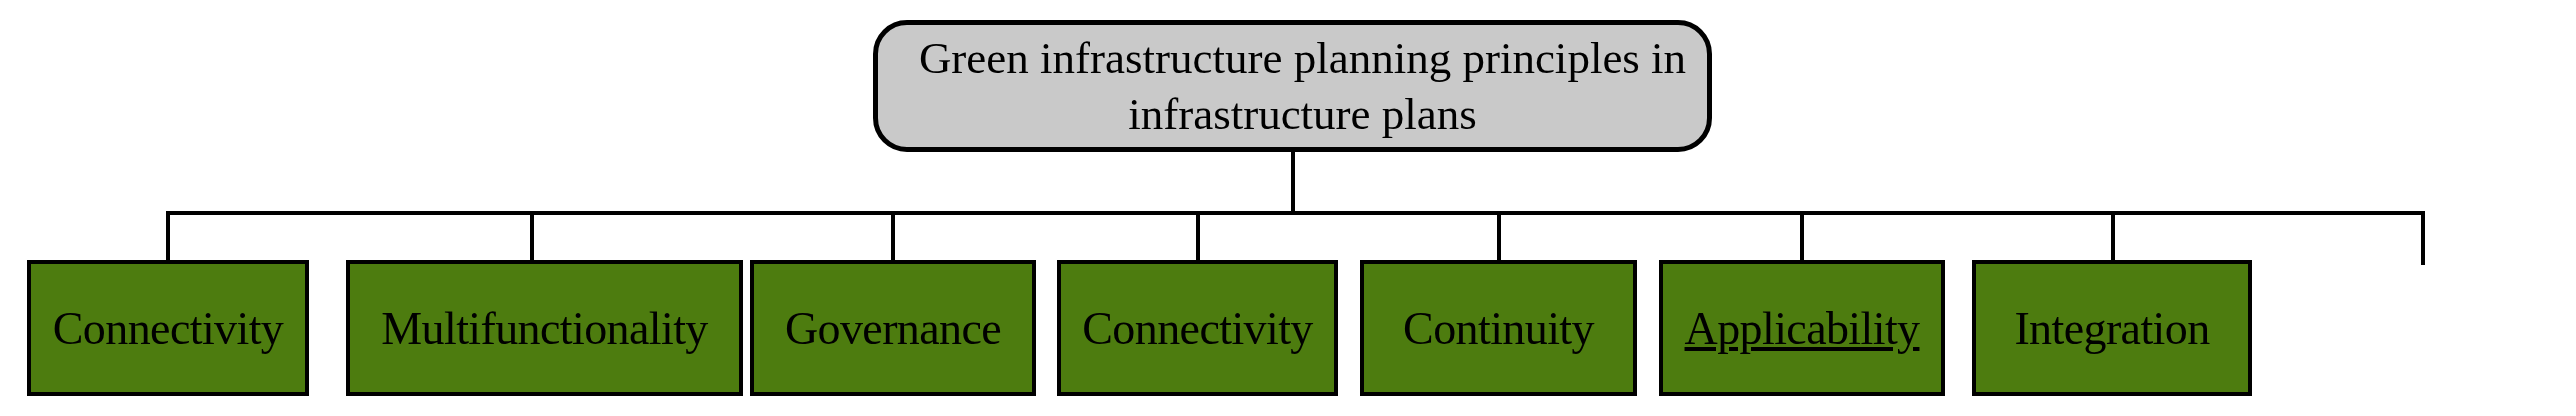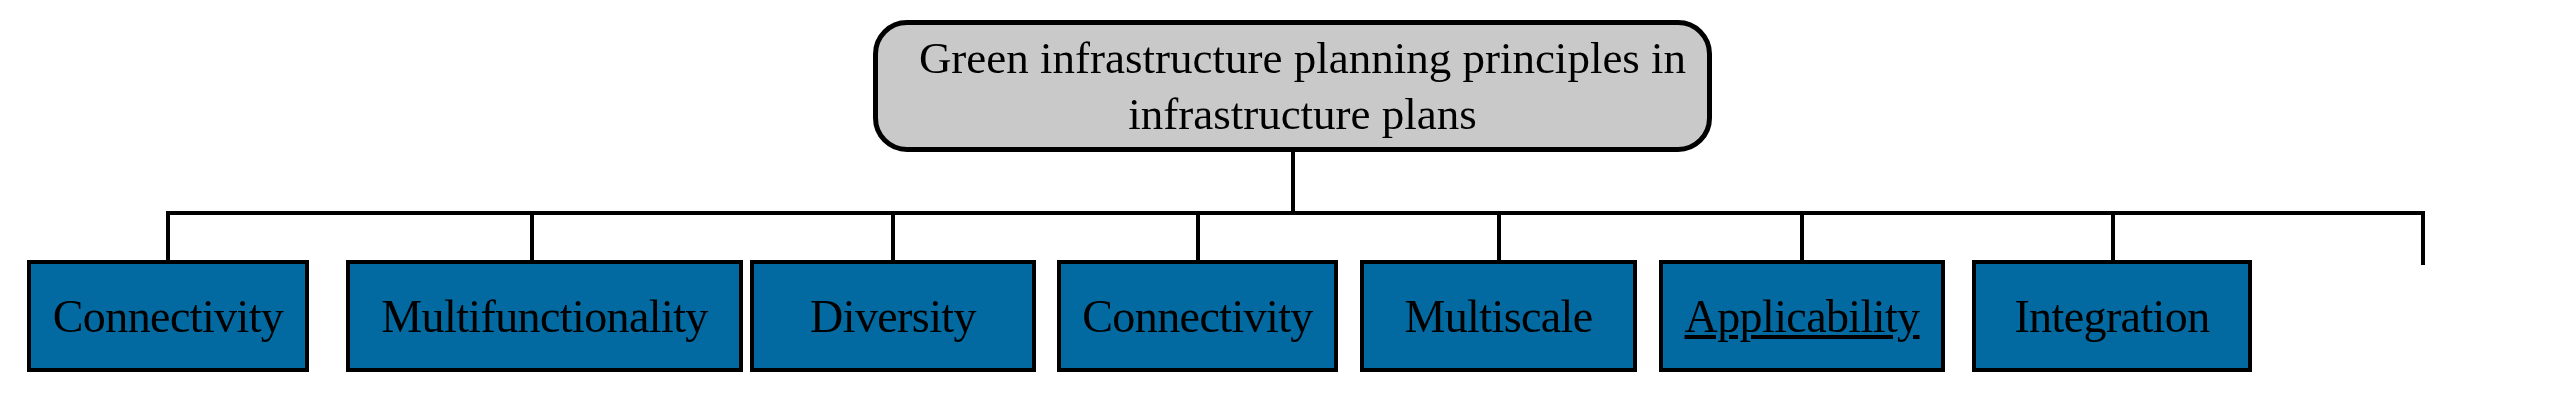--- a/index.html
+++ b/index.html
@@ -69,23 +69,23 @@
   .d2 { left: 891px; }
   .d3 { left: 1196px; }
   .d4 { left: 1497px; }
   .d5 { left: 1800px; }
   .d6 { left: 2111px; }
   .d7 { left: 2421px; }
   
   .node {
     position: absolute;
     top: 260px;
-    height: 112px;
+    height: 136px;
     box-sizing: border-box;
-    background: #0369a1;
+    background: #4d7c0f;
     border: 4.7px solid #000000;
     display: flex;
     align-items: center;
     justify-content: center;
     text-align: center;
     font-size: 46px;
     letter-spacing: -0.6px;
     white-space: nowrap;
   }
   .p0 { left: 27px;   width: 282px; }
@@ -118,27 +118,27 @@
   <div class="connector drop d6"></div>
   <div class="connector drop d7"></div>
 
   <div class="node p0">
     <span>Connectivity</span>
   </div>
   <div class="node p1">
     <span>Multifunctionality</span>
   </div>
   <div class="node p2">
-    <span>Diversity</span>
+    <span>Governance</span>
   </div>
   <div class="node p3">
     <span>Connectivity</span>
   </div>
   <div class="node p4">
-    <span>Multiscale</span>
+    <span>Continuity</span>
   </div>
   <div class="node p5">
     <span>Applicability</span>
   </div>
   <div class="node p6">
     <span>Integration</span>
   </div>
 
 </div>
 

